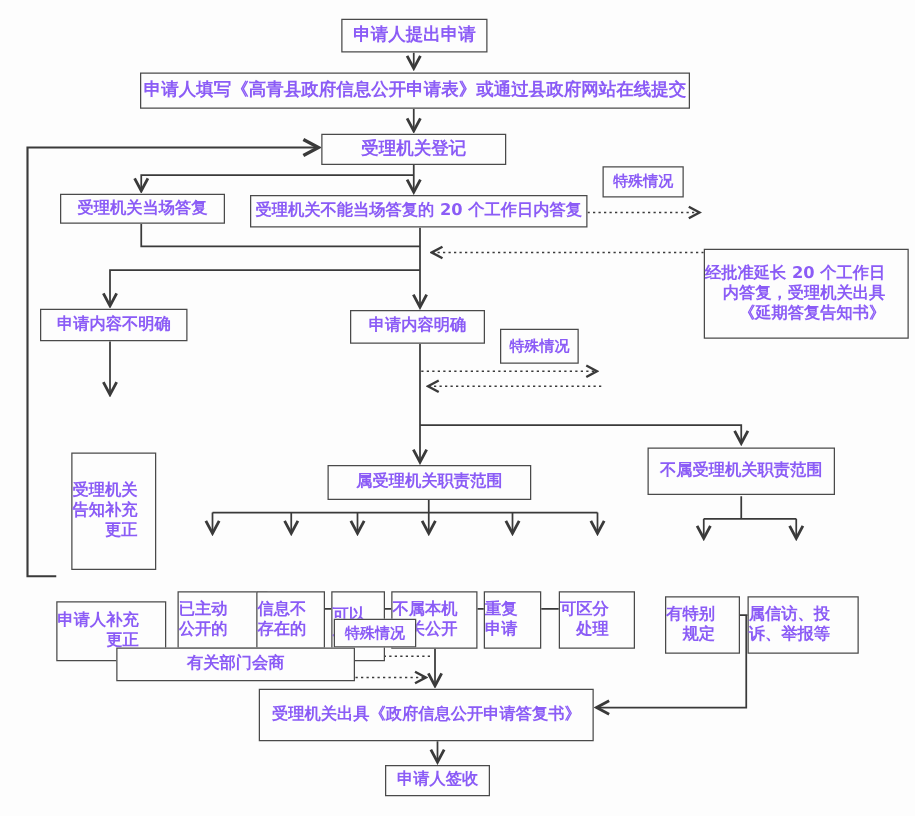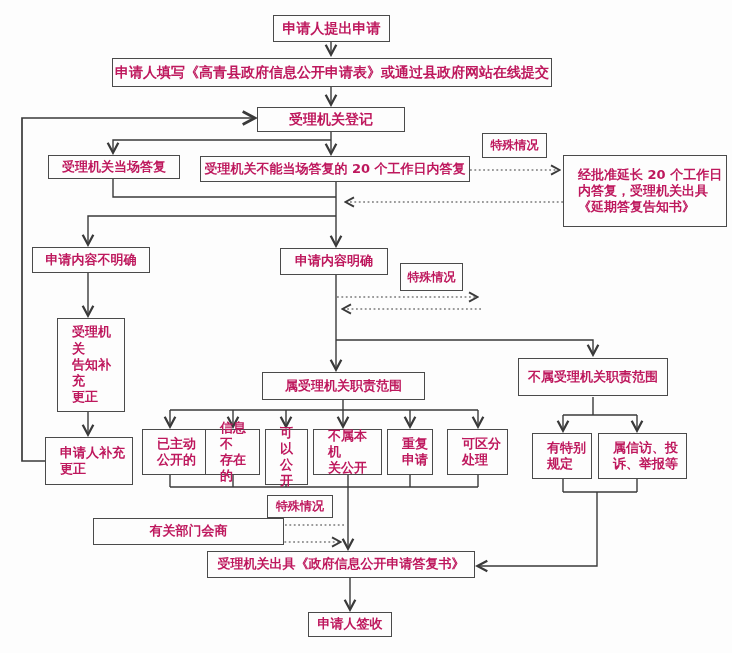--- a/index.html
+++ b/index.html
@@ -1,31 +1,31 @@
 <!DOCTYPE html>
 <html><head>
 <meta charset="utf-8">
 <title>Flowchart</title>
 <style>
   html,body{margin:0;padding:0;background:#ffffff;}
   #canvas{
     position:relative;width:732px;height:653px;background:#fdfdfd;
     font-family:"DejaVu Sans","Liberation Sans",sans-serif;
-    color:#be185d;overflow:hidden;
+    color:#8b5cf6;overflow:hidden;
   }
   #connectors{position:absolute;left:0;top:0;width:732px;height:653px;pointer-events:none;}
   .node{
     position:absolute;box-sizing:border-box;background:#fdfdfd;
     border:1.5px solid #4a4a4a;display:flex;align-items:center;justify-content:center;
     font-weight:bold;font-size:13px;line-height:1.25;white-space:pre-line;
     text-align:center;z-index:2;
   }
   .node.lg{font-size:14px;}
   .node.sm{font-size:12px;}
-  .node.ml{justify-content:flex-start;text-align:left;padding-left:14px;padding-right:3px;}
+  .node.ml{justify-content:flex-start;text-align:right;padding-left:0;padding-right:3px;margin-top:44px;}
 </style>
 </head>
 <body>
 
 <div id="canvas">
 
   <svg id="connectors" viewBox="0 0 732 653" xmlns="http://www.w3.org/2000/svg">
     <defs>
       <marker id="arr" viewBox="0 0 10 10" refX="8" refY="5" markerWidth="9.5" markerHeight="9.5" orient="auto-start-reverse">
         <path d="M1,1 L8.5,5 L1,9" fill="none" stroke="#3a3a3a" stroke-width="1.7"></path>
@@ -136,17 +136,17 @@
   <div class="node ml" style="left:532px;top:433px;width:60px;height:46px">有特别
 规定</div>
 
   <div class="node ml" style="left:598px;top:433px;width:89px;height:46px">属信访、投
 诉、举报等</div>
 
   <div class="node sm" style="left:267px;top:495px;width:66px;height:23px">特殊情况</div>
 
   <div class="node" style="left:93px;top:518px;width:191px;height:27px">有关部门会商</div>
 
-  <div class="node" style="left:207px;top:551px;width:268px;height:27px">受理机关出具《政府信息公开申请答复书》</div>
+  <div class="node" style="left:207px;top:551px;width:268px;height:42px">受理机关出具《政府信息公开申请答复书》</div>
 
   <div class="node" style="left:308px;top:612px;width:84px;height:25px">申请人签收</div>
 
 </div>
 
 </body></html>

